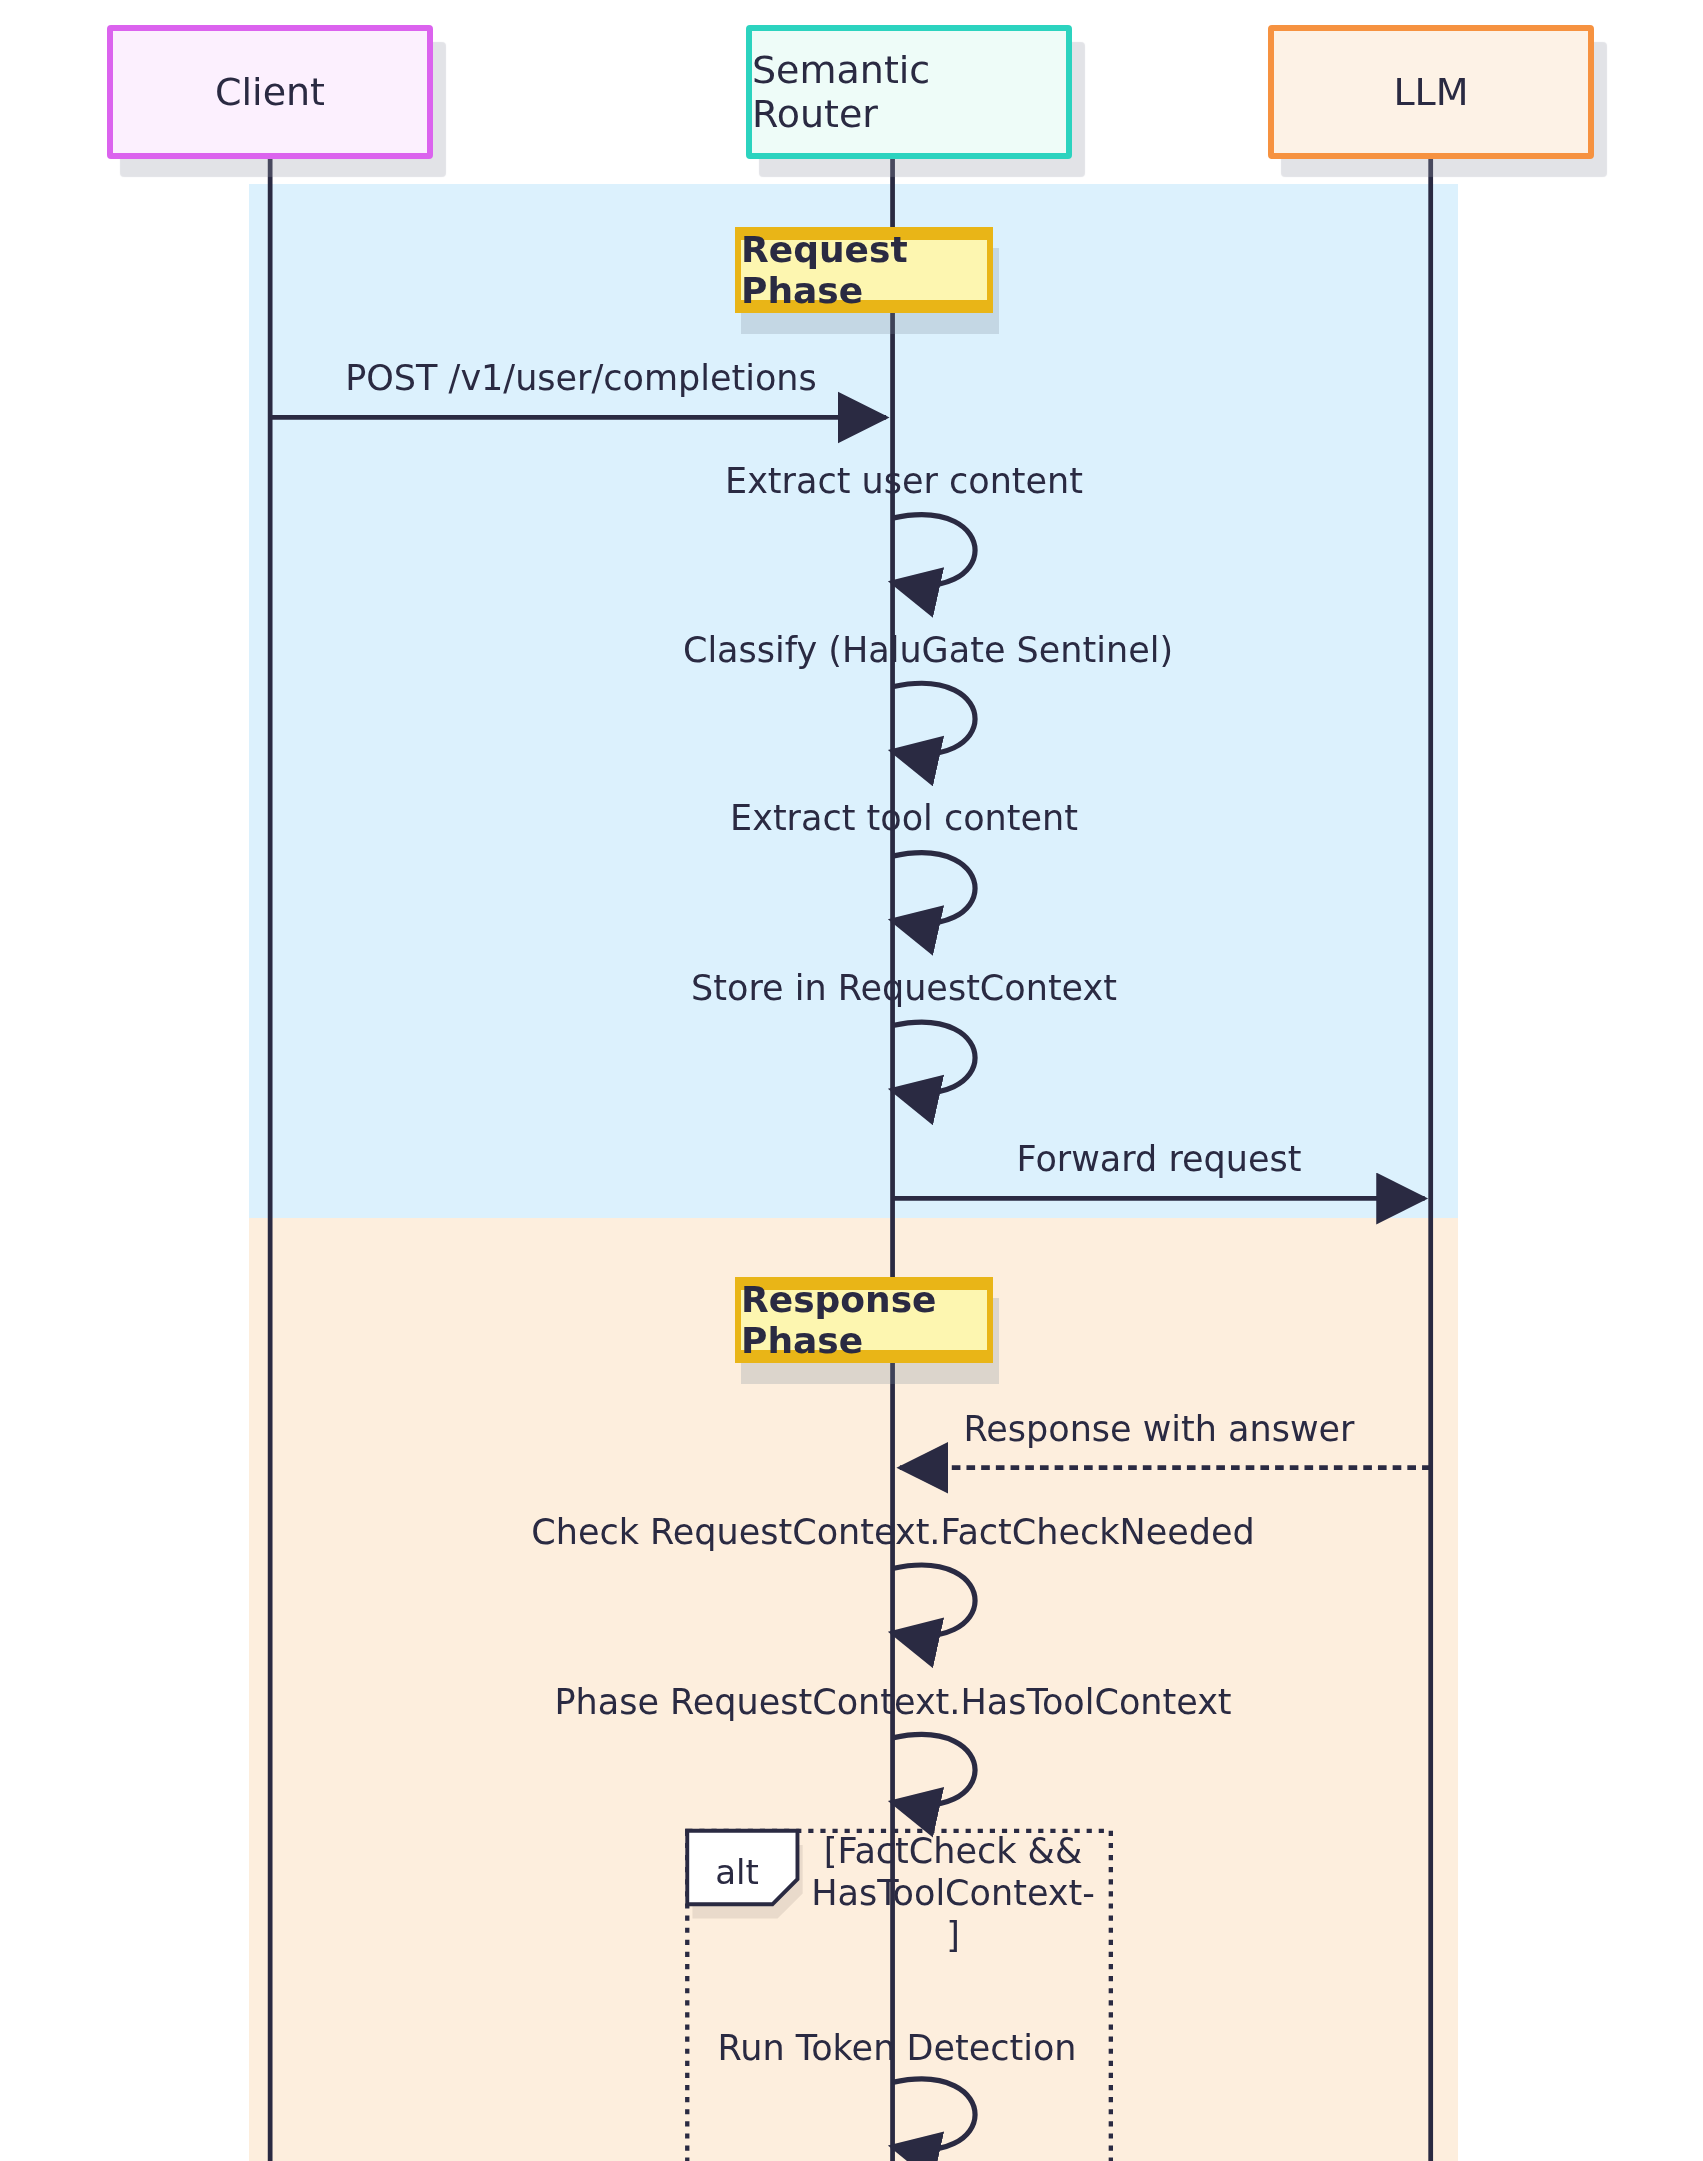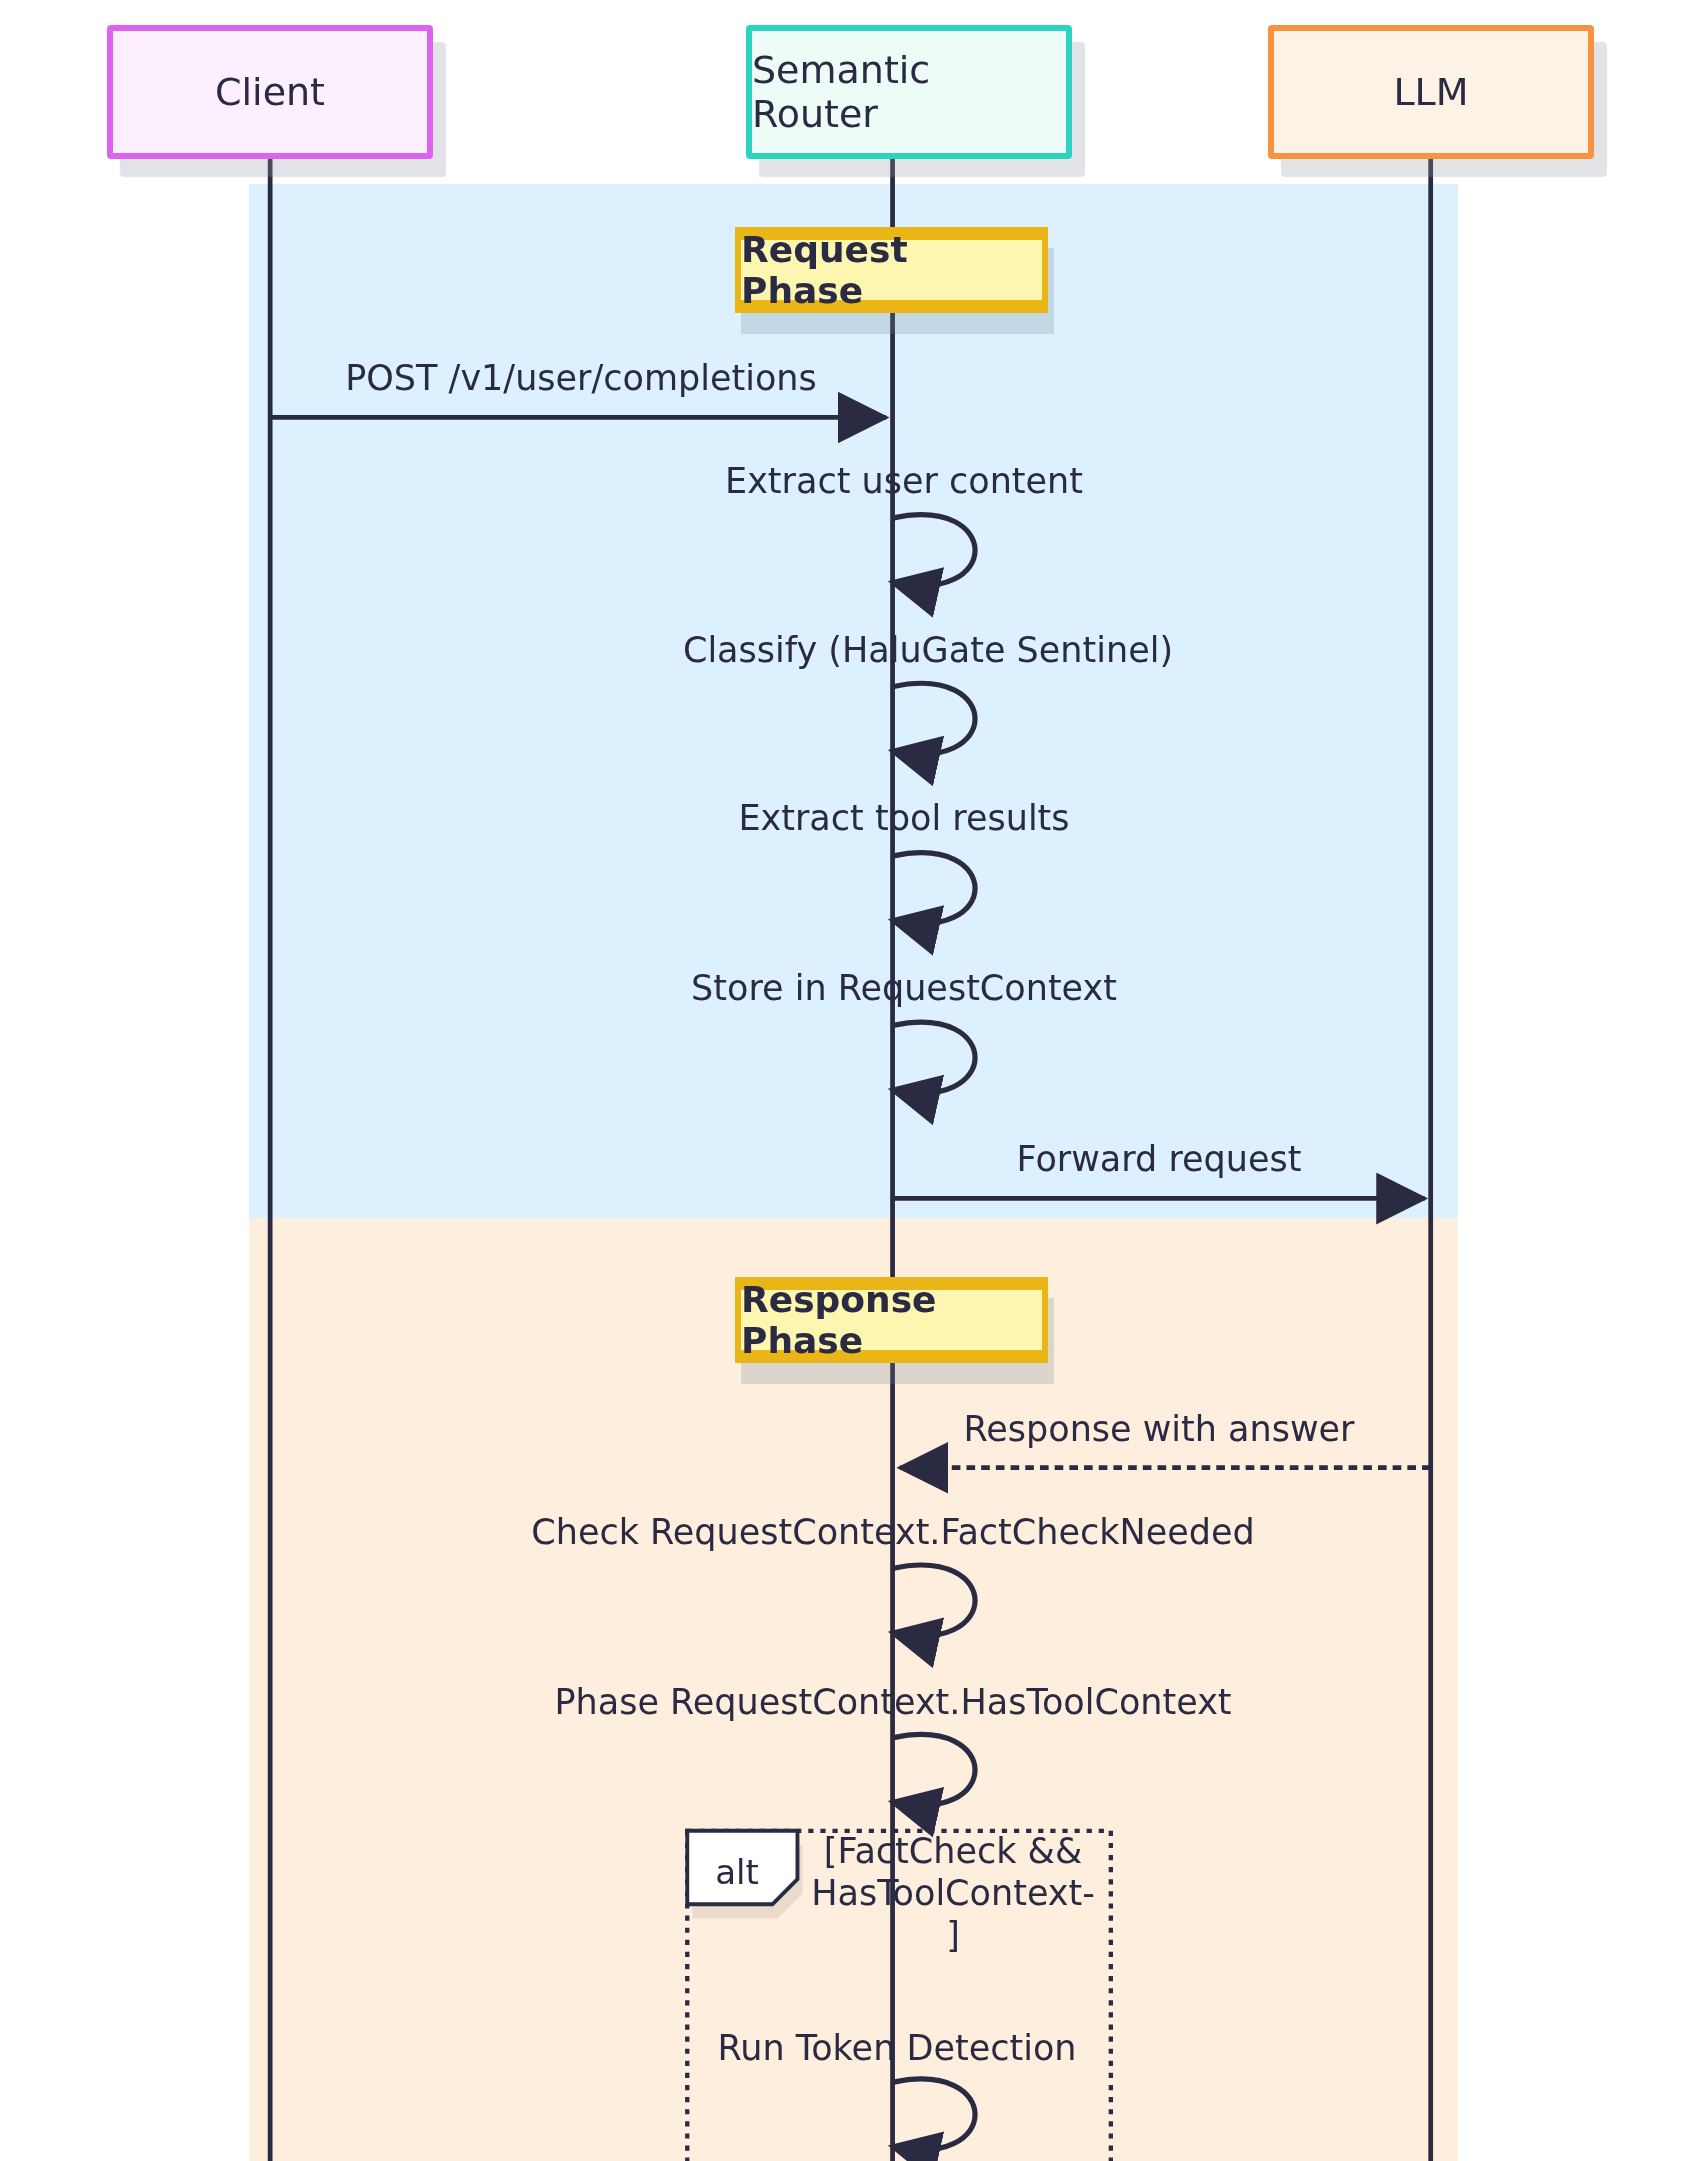--- a/index.html
+++ b/index.html
@@ -31,21 +31,21 @@
   .actor{
     position:absolute;width:326px;height:134px;box-sizing:border-box;
     display:flex;align-items:center;justify-content:center;
     font-size:38px;border:6px solid;border-radius:4px;z-index:3;
     box-shadow:13px 17.3px 0.9px rgba(150,155,170,0.28);
   }
   .actor-client{background:var(--client-fill);border-color:var(--client-border);}
   .actor-router{background:var(--router-fill);border-color:var(--router-border);margin-left:16px;}
   .actor-llm{background:var(--llm-fill);border-color:var(--llm-border);}
   .note{
-    position:absolute;left:735px;width:313px;height:86px;box-sizing:border-box;
+    position:absolute;left:735px;width:258px;height:86px;box-sizing:border-box;
     background:var(--note-fill);
     border:6px solid var(--note-border);
     border-top-width:13px;border-bottom-width:13px;
     display:flex;align-items:center;justify-content:center;
     font-size:36px;font-weight:bold;z-index:3;
     box-shadow:6px 21px 0 rgba(125,140,155,0.25);
   }
   .msg{
     position:absolute;transform:translate(-50%,-50%);
     font-size:35px;white-space:nowrap;z-index:4;line-height:1.1;
@@ -116,21 +116,21 @@
   <div class="note" style="top:227px;">
     <span>Request Phase</span>
   </div>
   <div class="note" style="top:1277px;align-items:center;">
     <span>Response Phase</span>
   </div>
 
   <div class="msg" style="left:581px;top:378px;">POST /v1/user/completions</div>
   <div class="msg" style="left:904px;top:481px;">Extract user content</div>
   <div class="msg" style="left:928px;top:650px;">Classify (HaluGate Sentinel)</div>
-  <div class="msg" style="left:904px;top:818px;">Extract tool results</div>
+  <div class="msg" style="left:904px;top:818px;">Extract tool content</div>
   <div class="msg" style="left:904px;top:988px;">Store in RequestContext</div>
   <div class="msg" style="left:1159px;top:1159px;">Forward request</div>
   <div class="msg" style="left:1159px;top:1429px;">Response with answer</div>
   <div class="msg" style="left:893px;top:1532px;">Check RequestContext.FactCheckNeeded</div>
   <div class="msg" style="left:893px;top:1702px;">Phase RequestContext.HasToolContext</div>
   <div class="msg" style="left:897px;top:2048px;">Run Token Detection</div>
 
   <div class="alt-keyword" style="left:737px;top:1872px;">alt</div>
   <div class="cond" style="left:953px;top:1893px;">[FactCheck &amp;&amp;
 HasToolContext-

